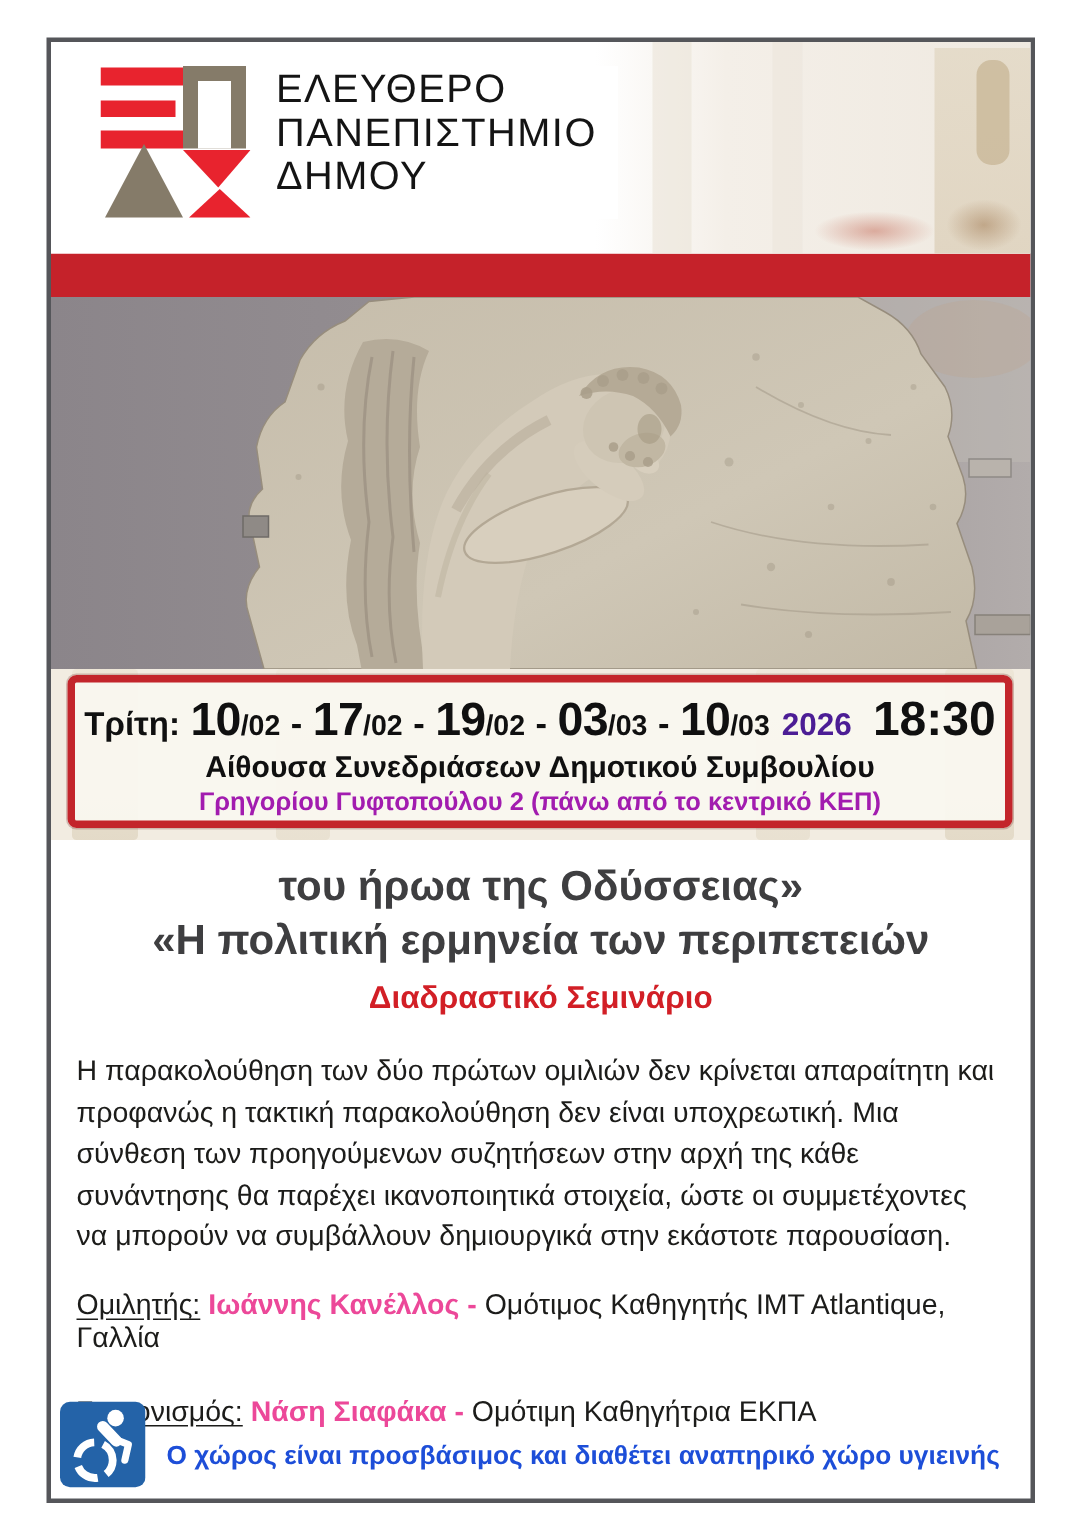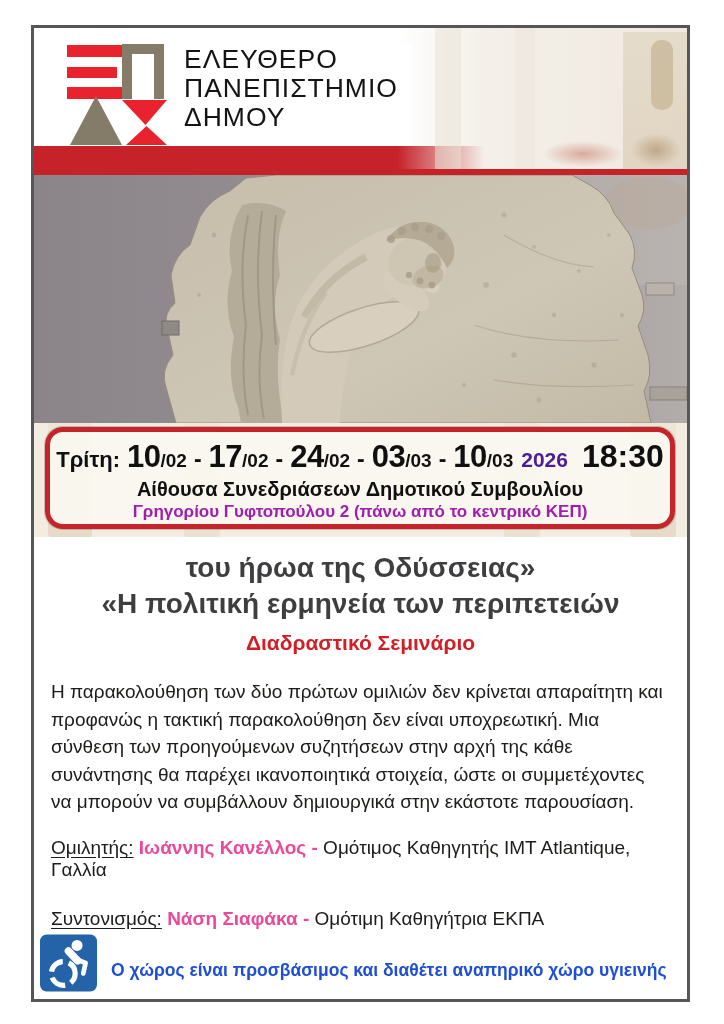--- a/index.html
+++ b/index.html
@@ -6,21 +6,21 @@
   body{
     width:724px;height:1024px;background:#ffffff;position:relative;
     font-family:"Liberation Sans", sans-serif;color:#1c1c1a;overflow:hidden;
   }
   .frame{
     position:absolute;left:31px;top:25px;width:659px;height:977px;
     border:3px solid #55565a;box-sizing:border-box;background:#fff;overflow:hidden;
   }
 
   
-  .header{position:relative;height:118px;background:#fff;}
+  .header{position:relative;height:141px;background:#fff;}
   .header-art{
     position:absolute;right:0;top:0;width:290px;height:141px;
     background:linear-gradient(to right, rgba(247,243,237,0) 0%, #f4efe8 30%, #efe9e0 100%);
   }
   .header-art .pillar{position:absolute;top:0;bottom:0;background:#e9e2d6;opacity:.55;}
   .header-art .pillar.hp1{left:38px;width:26px;}
   .header-art .pillar.hp2{left:118px;width:20px;opacity:.4;}
   .header-art .niche{
     position:absolute;right:0;top:4px;bottom:0;width:64px;
     background:linear-gradient(#e3d9c6,#ded2bd);opacity:.85;
@@ -50,21 +50,21 @@
 
   
   .venue-band{position:relative;height:114px;background:#f2ece1;overflow:hidden;}
   .venue-band .pillar{position:absolute;top:0;bottom:0;background:linear-gradient(#ece4d4,#e0d6c2);opacity:.8;border-radius:3px;}
   .venue-band .vp1{left:14px;width:44px;}
   .venue-band .vp2{left:150px;width:36px;opacity:.5;}
   .venue-band .vp3{left:470px;width:36px;opacity:.5;}
   .venue-band .vp4{left:596px;width:46px;}
   .date-box{
     position:absolute;left:11px;right:12px;top:4px;bottom:8px;
-    border:5px solid #c3252b;border-radius:18px;
+    border:5px solid #c3252b;border-radius:6px;
     background:rgba(250,247,240,.93);
     box-shadow:0 0 0 1px rgba(110,30,30,.25);
     box-sizing:border-box;text-align:center;padding-top:6px;
   }
   .date-row{display:flex;justify-content:center;align-items:baseline;gap:7px;font-weight:700;color:#101010;}
   .day-label{font-size:22px;}
   .date-pair{display:inline-flex;align-items:baseline;}
   .dnum{font-size:31px;letter-spacing:-.5px;}
   .dmon{font-size:19px;}
   .sep{font-size:23px;}
@@ -224,21 +224,21 @@
             <span class="dnum">10</span>
             <span class="dmon">/02</span>
           </span>
         <span class="sep">-</span>
         <span class="date-pair">
             <span class="dnum">17</span>
             <span class="dmon">/02</span>
           </span>
         <span class="sep">-</span>
         <span class="date-pair">
-            <span class="dnum">24</span>
+            <span class="dnum">19</span>
             <span class="dmon">/02</span>
           </span>
         <span class="sep">-</span>
         <span class="date-pair">
             <span class="dnum">03</span>
             <span class="dmon">/03</span>
           </span>
         <span class="sep">-</span>
         <span class="date-pair">
             <span class="dnum">10</span>

